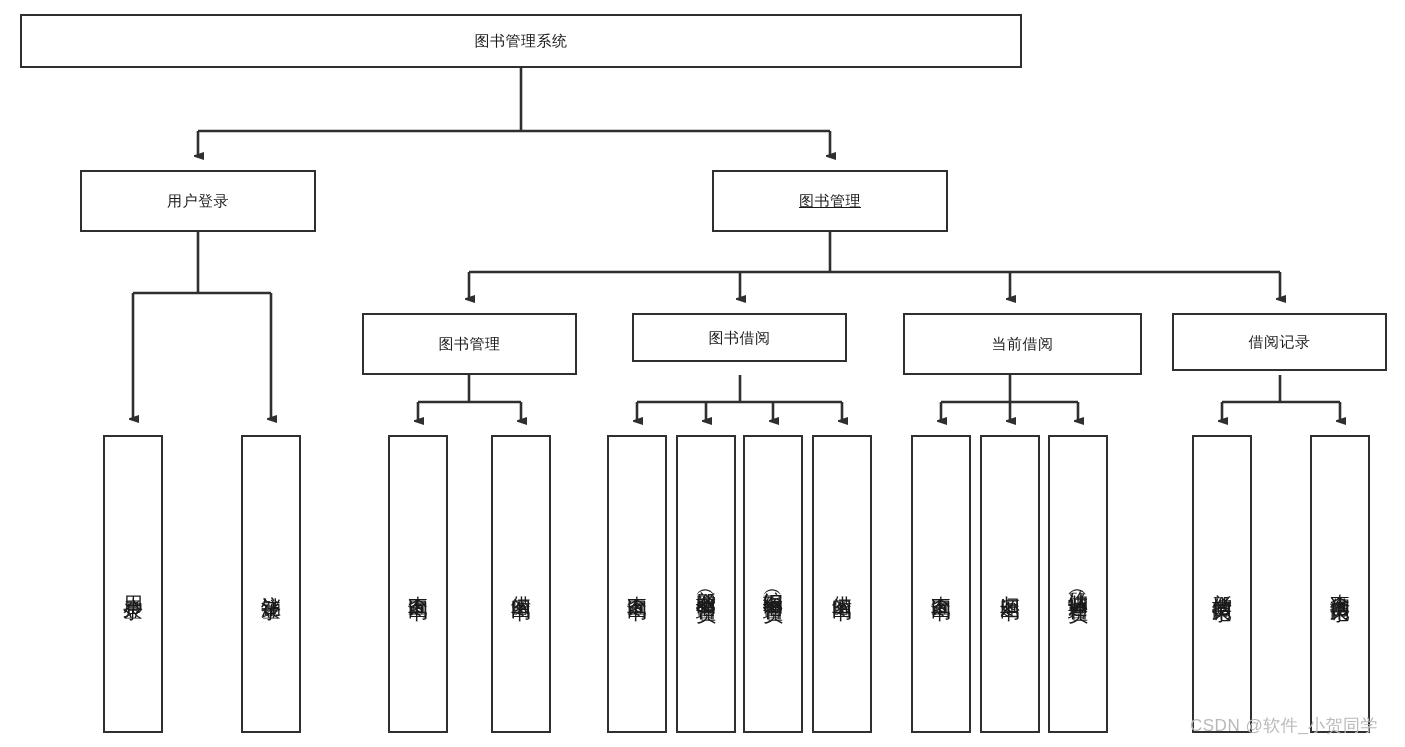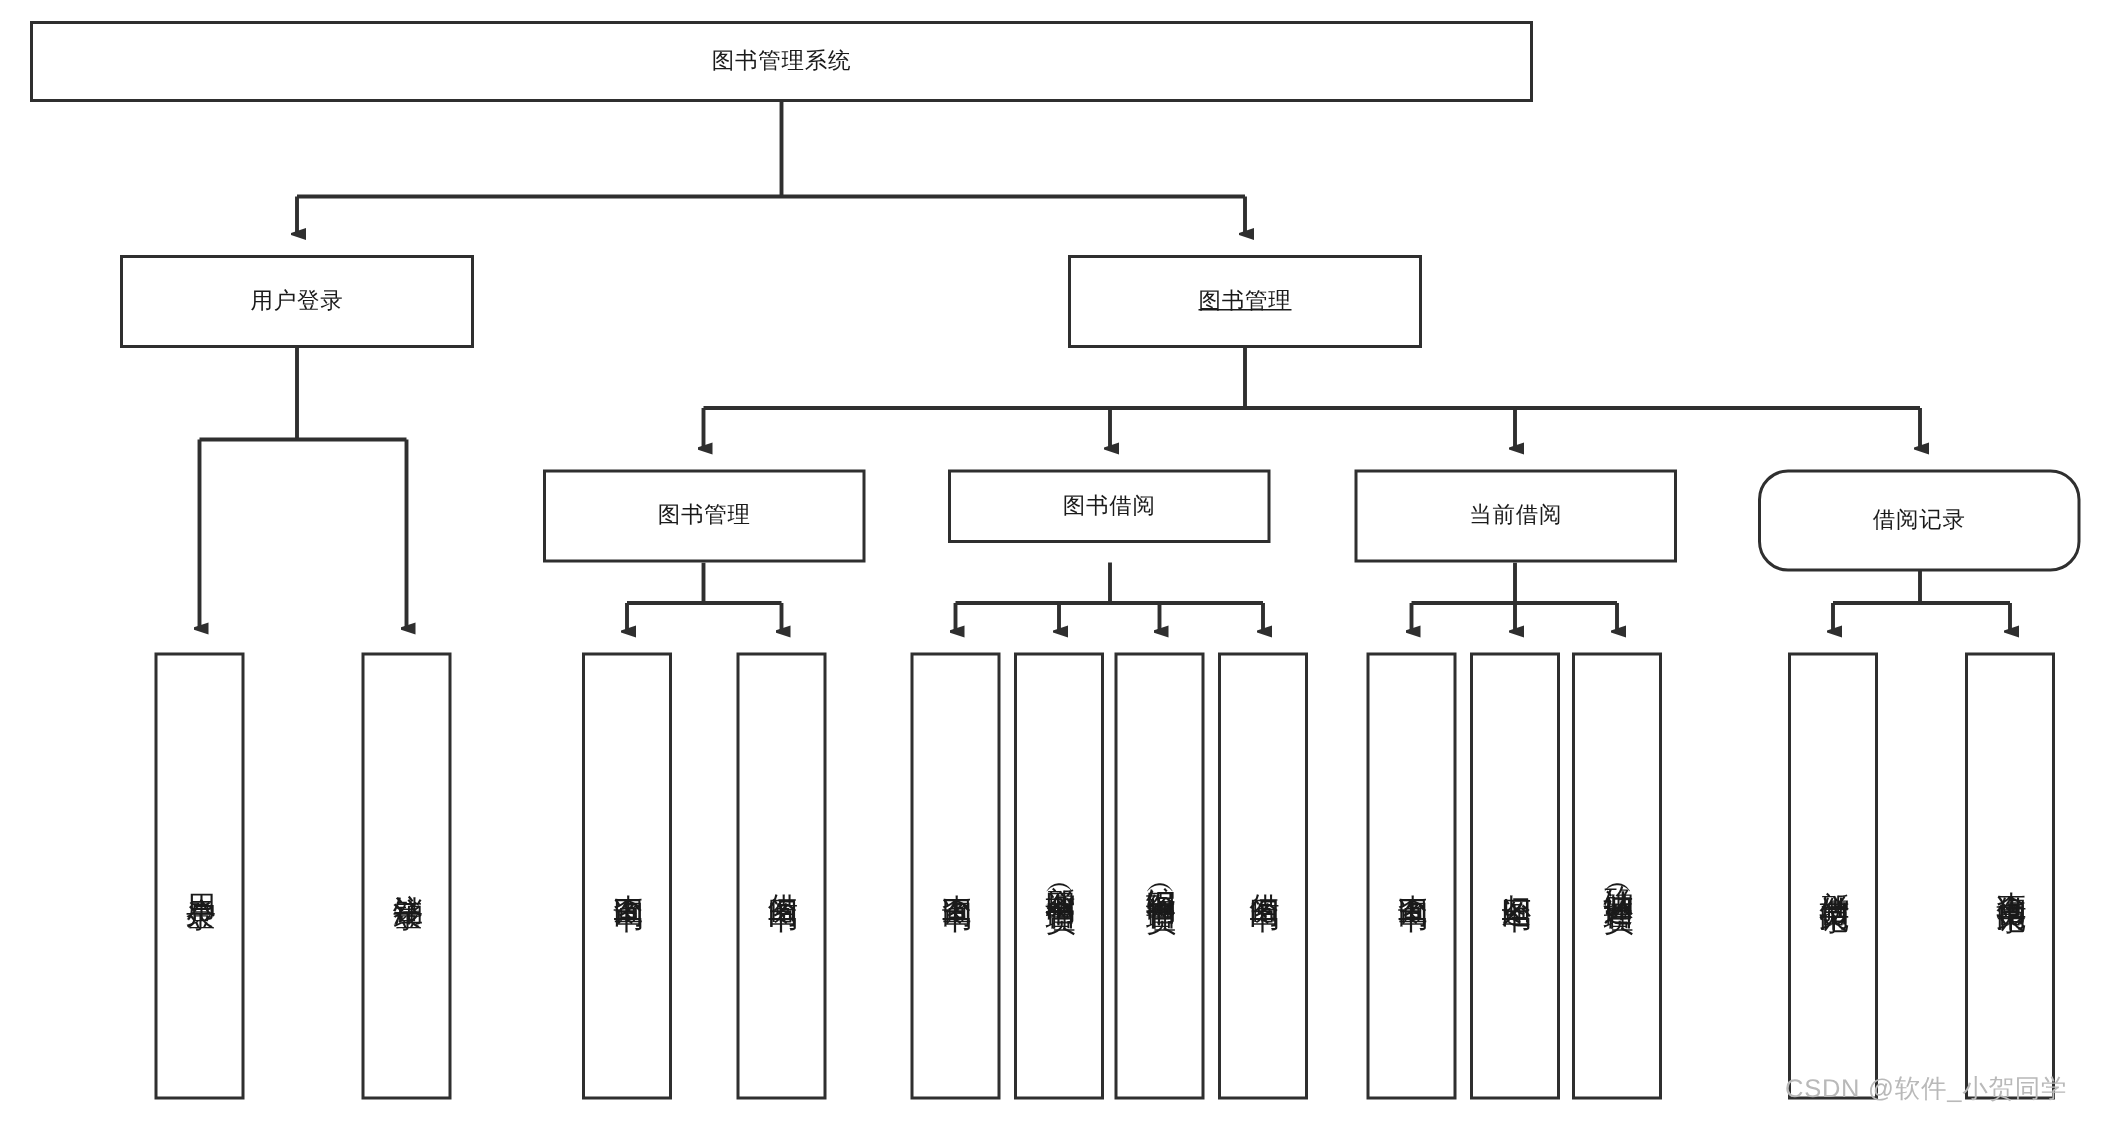--- a/index.html
+++ b/index.html
@@ -135,24 +135,24 @@
   <div class="node h" style="left:712px; top:170px; width:236px; height:62px;text-decoration:underline;">
     <span>图书管理</span>
   </div>
 
   <div class="node h" style="left:362px; top:313px; width:215px; height:62px;">
     <span>图书管理</span>
   </div>
   <div class="node h" style="left:632px; top:313px; width:215px; height:49px;">
     <span>图书借阅</span>
   </div>
-  <div class="node h" style="left:903px; top:313px; width:215px; height:62px;">
+  <div class="node h" style="left:903px; top:313px; width:239px; height:62px;">
     <span>当前借阅</span>
   </div>
-  <div class="node h" style="left:1172px; top:313px; width:215px; height:68px;border-radius:20px;">
+  <div class="node h" style="left:1172px; top:313px; width:215px; height:58px;">
     <span>借阅记录</span>
   </div>
 
   <div class="node v" style="left:103px; top:435px; width:60px; height:298px;">
     <span class="vlabel">用户登录</span>
   </div>
   <div class="node v" style="left:241px; top:435px; width:60px; height:298px;">
     <span class="vlabel">注销登录</span>
   </div>
 

